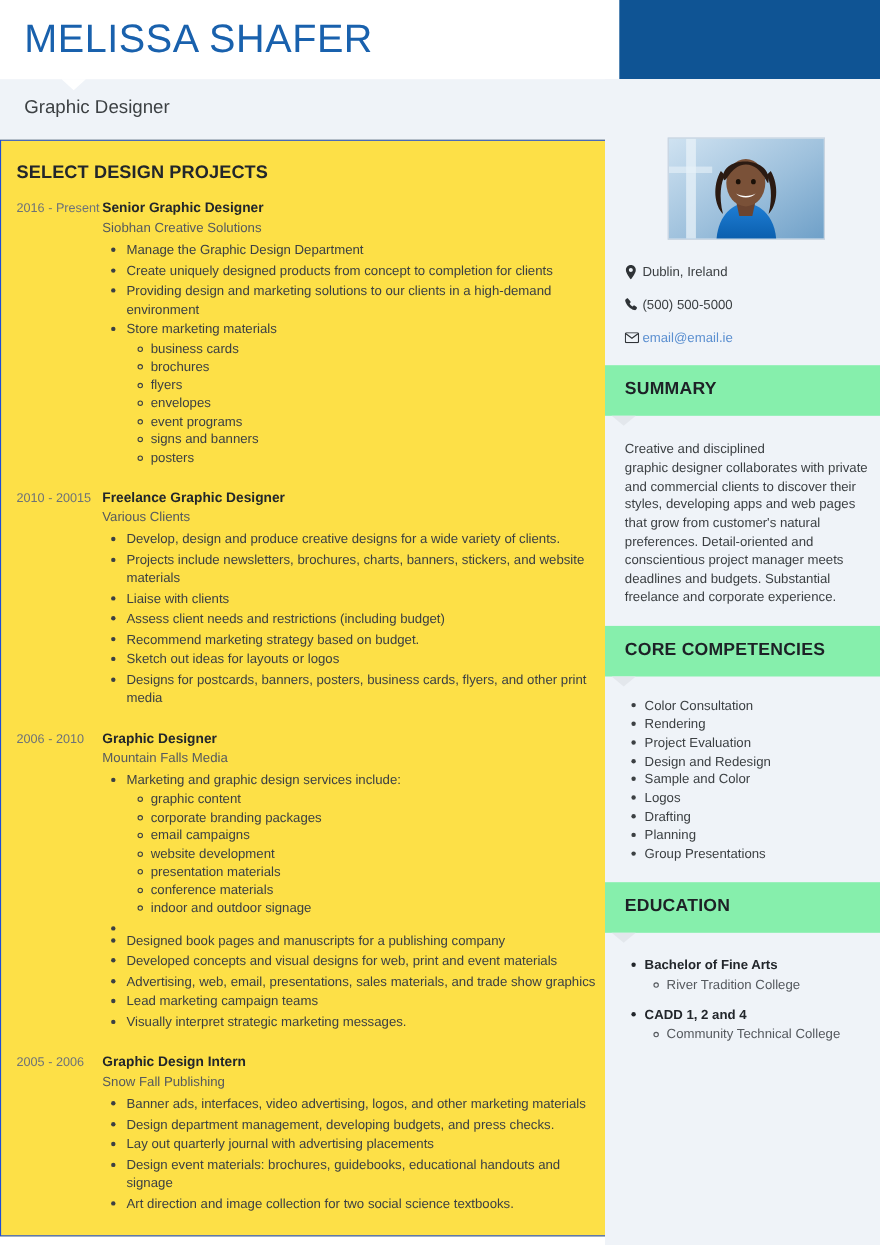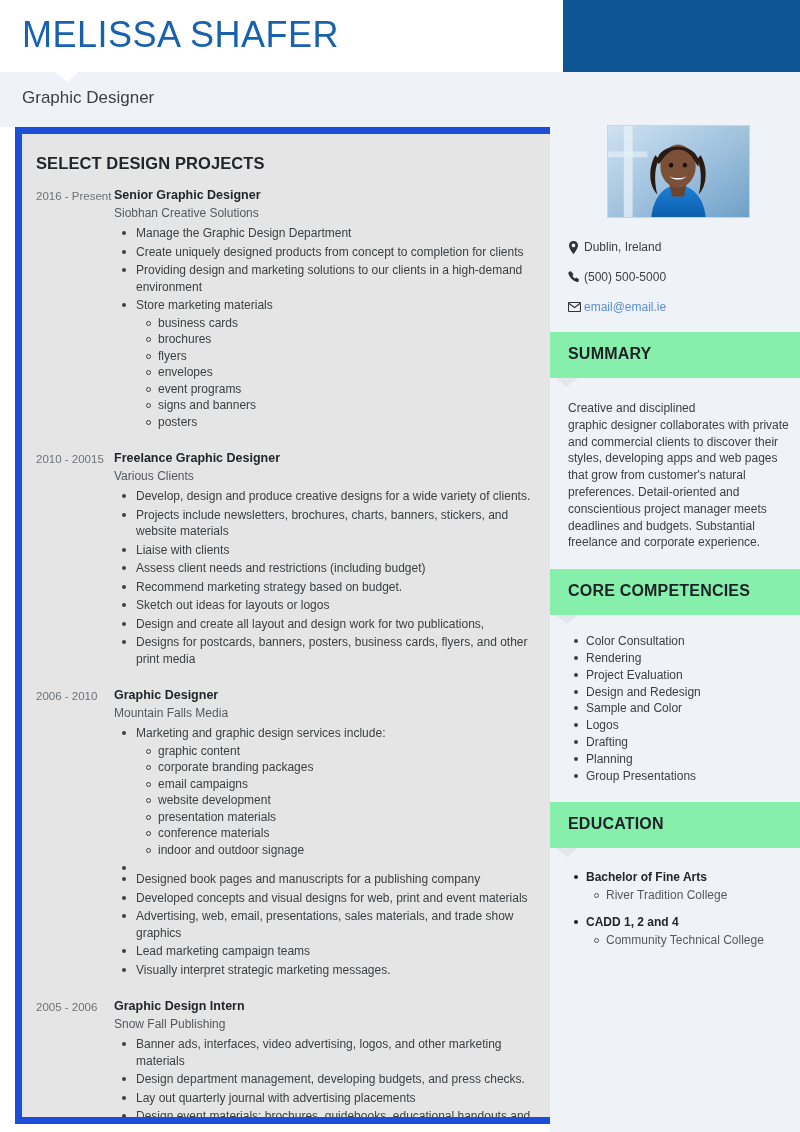--- a/index.html
+++ b/index.html
@@ -65,25 +65,25 @@
     position: absolute;
     left: 22px; top: 88px;
     font-size: 17px;
     color: #3c4043;
     font-family: "Liberation Sans", sans-serif;
   }
 
   
   .main-card {
     position: absolute;
-    left: 15px; top: 127px;
+    left: 0; top: 127px;
     width: 555px;
     height: 997px;
-    background: #e5e5e5;
-    border: 7px solid #1d4ed8;
+    background: #fde047;
+    border: 1px solid #1d4ed8;
     box-sizing: border-box;
     overflow: hidden;
   }
   .sidebar {
     position: absolute;
     left: 550px; top: 72px;
     width: 257px;
     height: 1060px;
     background: #eff3f8;
     overflow: hidden;
@@ -334,21 +334,20 @@
           <div class="job-body">
             <div class="job-role">Freelance Graphic Designer</div>
             <div class="job-company">Various Clients</div>
             <ul class="b1">
               <li><span>Develop, design and produce creative  designs for a wide variety of clients.</span></li>
               <li><span>Projects include newsletters, brochures, charts, banners, stickers, and website materials</span></li>
               <li><span>Liaise with clients</span></li>
               <li><span>Assess client needs and restrictions (including budget)</span></li>
               <li><span>Recommend marketing strategy based on budget.</span></li>
               <li><span>Sketch out ideas for layouts or logos</span></li>
-              <li><span>Design and create all layout and design work for two publications,</span></li>
               <li><span>Designs for postcards, banners, posters, business cards, flyers, and other print media</span></li>
             </ul>
           </div>
         </div>
         <div class="job">
           <div class="job-dates">2006 - 2010</div>
           <div class="job-body">
             <div class="job-role">Graphic Designer</div>
             <div class="job-company">Mountain Falls Media</div>
             <ul class="b1">

